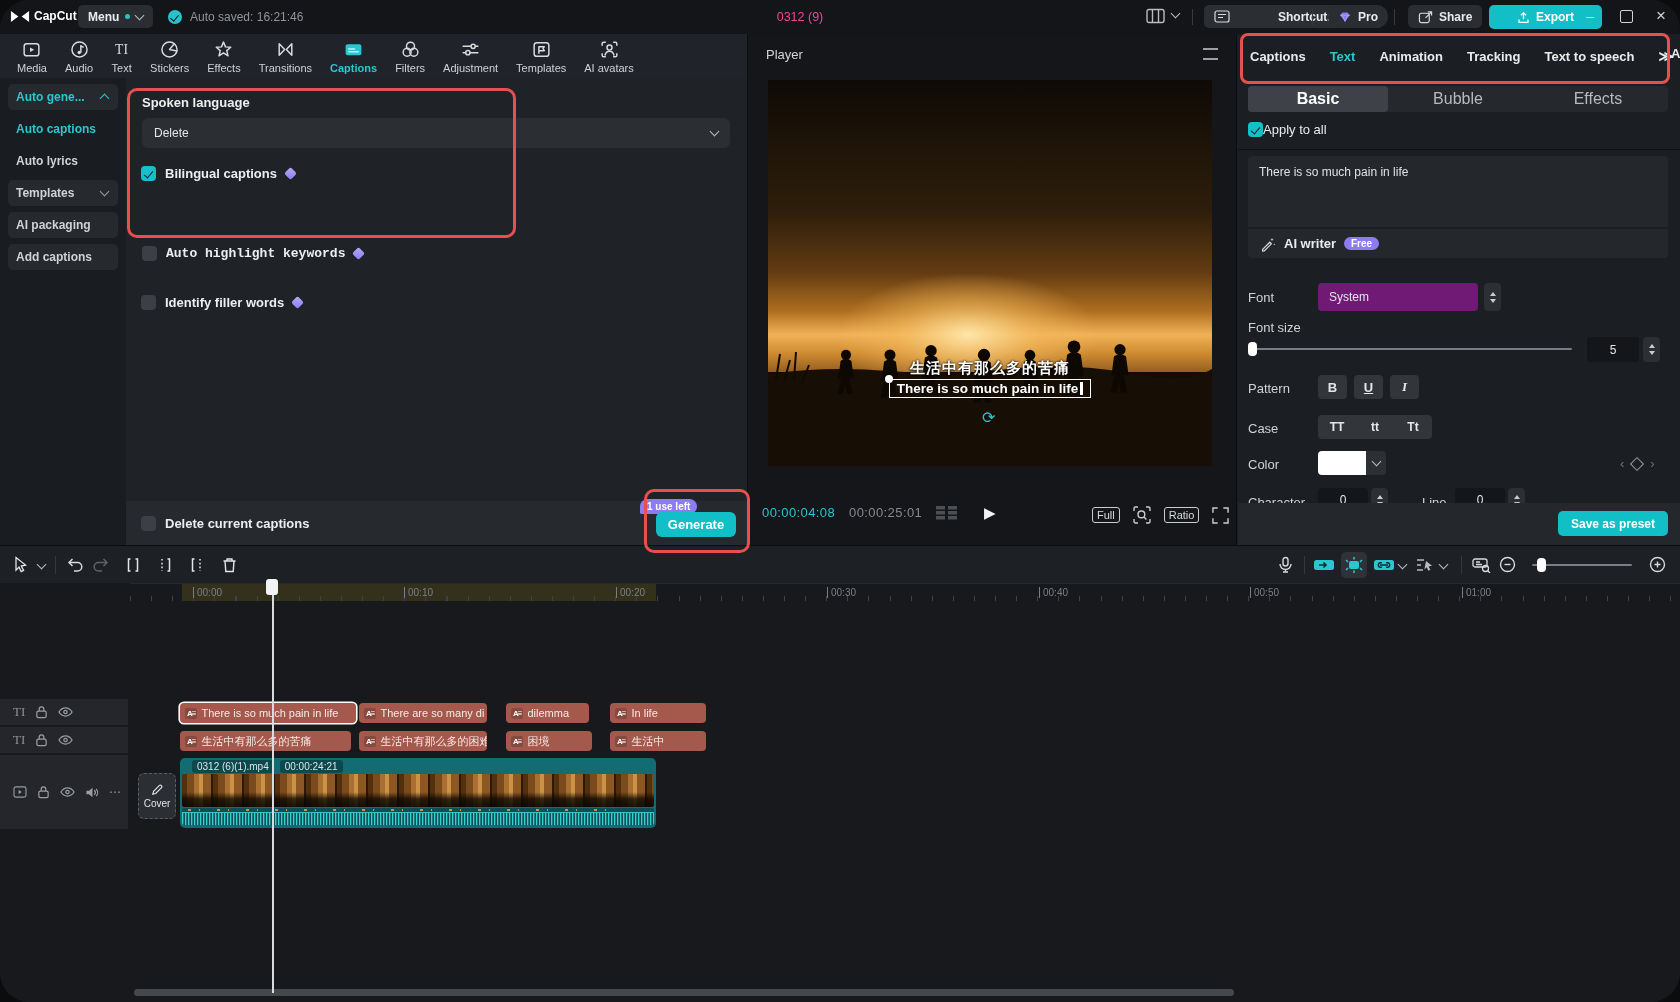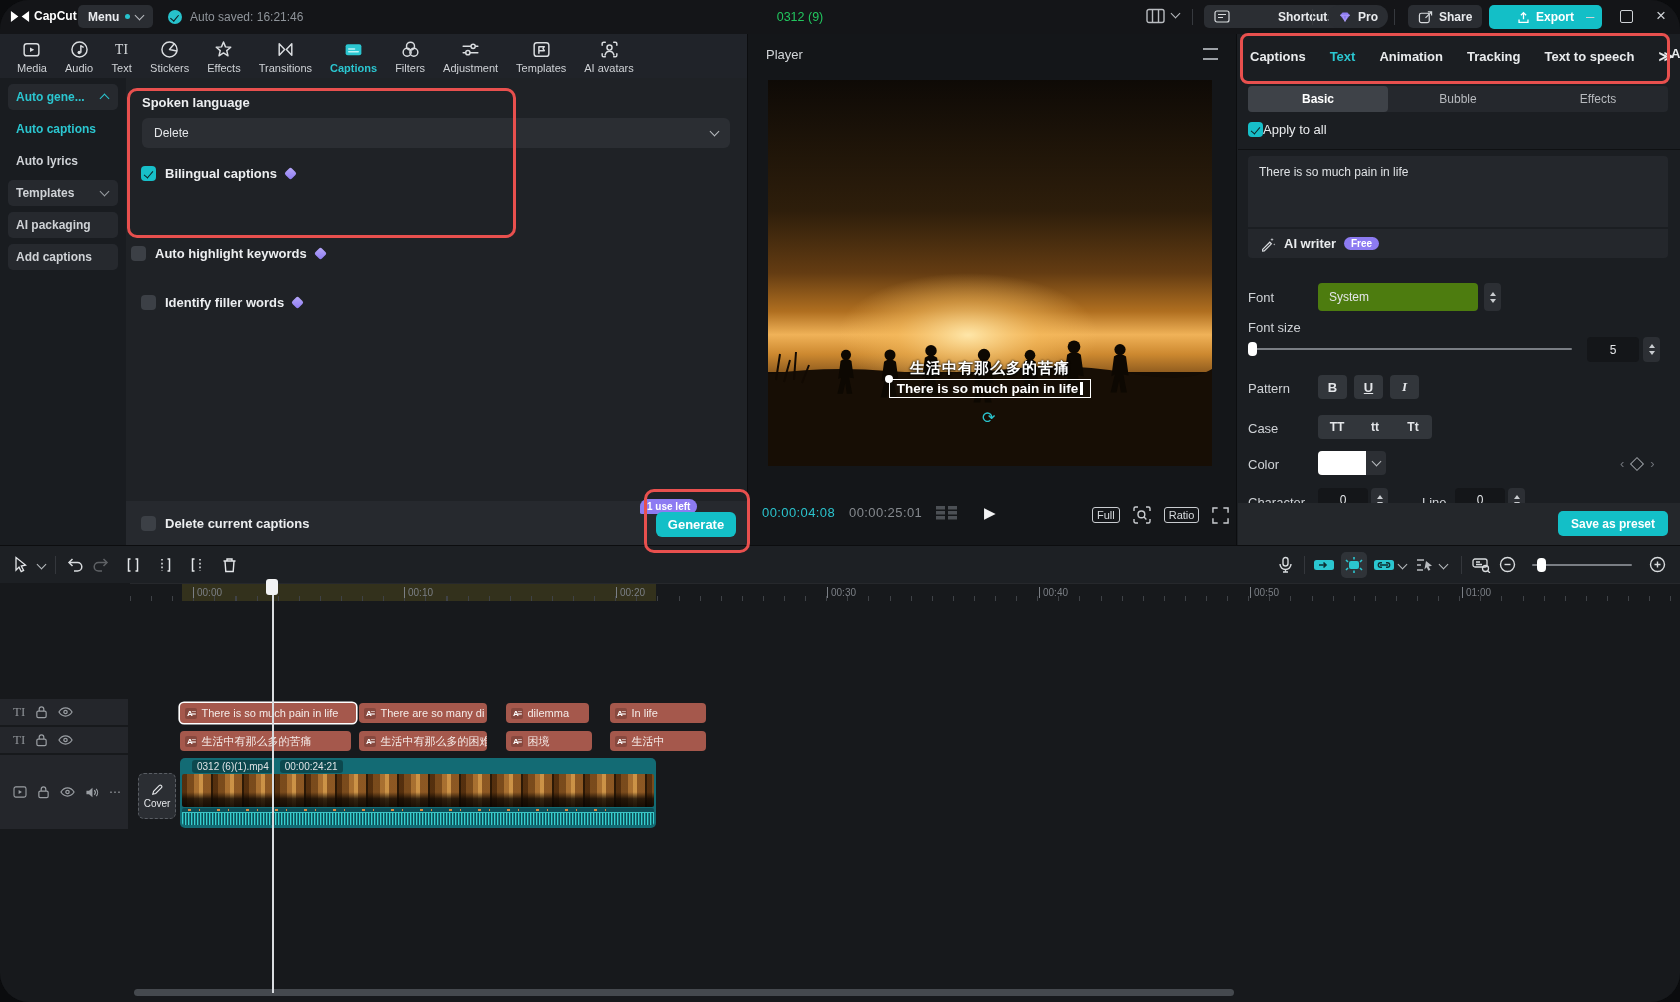--- a/index.html
+++ b/index.html
@@ -74,24 +74,24 @@
       padding:1px 7px;margin-top:1px;font-size:13.5px;font-weight:bold;color:#fff;}
   .cap-handle{position:absolute;left:-5px;top:-5px;width:8px;height:8px;border-radius:50%;background:#fff;}
   .caret{display:inline-block;width:3px;height:13px;background:#fff;vertical-align:-2px;margin-left:2px;}
   .boxed{border:1px solid #c9ccd0;border-radius:3px;color:#d8dbde;font-size:11px;padding:1px 4px;}
   
   #inspector{left:1237px;top:34px;width:443px;height:511px;background:#1b1e22;overflow:hidden;}
   #insp-tabs{position:absolute;left:1250px;top:40px;height:32px;display:flex;align-items:center;gap:24px;z-index:2;}
   .insp-tab{font-size:13px;font-weight:bold;color:#e9ebed;cursor:pointer;white-space:nowrap;}
   .insp-tab.active{color:#2bc6d0;}
   #subtabs{position:absolute;left:1248px;top:86px;width:420px;height:26px;background:#25282d;border-radius:4px;display:flex;}
-  .subtab{flex:1;display:flex;align-items:center;justify-content:center;font-size:12px;color:#b7babe;cursor:pointer;border-radius:4px;}
+  .subtab{flex:1;display:flex;align-items:center;justify-content:center;font-size:16px;color:#b7babe;cursor:pointer;border-radius:4px;}
   .subtab.active{background:#3e4248;color:#fff;font-weight:bold;}
   .insp-label{position:absolute;font-size:13px;color:#cfd2d6;}
-  .insp-box{position:absolute;background:#4d7c0f;border-radius:4px;}
+  .insp-box{position:absolute;background:#701a75;border-radius:4px;}
   .stepper{position:absolute;width:17px;background:#2c2f34;border-radius:4px;display:flex;
       flex-direction:column;align-items:center;justify-content:center;gap:3px;cursor:pointer;}
   .tri-up{width:0;height:0;border-left:3.5px solid transparent;border-right:3.5px solid transparent;border-bottom:4px solid #c9ccd0;}
   .tri-dn{width:0;height:0;border-left:3.5px solid transparent;border-right:3.5px solid transparent;border-top:4px solid #c9ccd0;}
   .val-box{position:absolute;background:#141619;border-radius:4px;display:flex;align-items:center;justify-content:center;font-size:12px;color:#e4e6e9;}
   .fmt-btn{position:absolute;width:29px;height:24px;background:#32363b;border-radius:4px;display:flex;
       align-items:center;justify-content:center;font-size:13px;font-weight:bold;color:#e4e6e9;cursor:pointer;}
   .seg{position:absolute;background:#32363b;border-radius:4px;display:flex;}
   .seg span{flex:1;display:flex;align-items:center;justify-content:center;font-weight:bold;font-size:12px;color:#e4e6e9;cursor:pointer;}
   .kf-dia{width:8px;height:8px;border:1.4px solid #9a9ea3;transform:rotate(45deg);display:inline-block;}
@@ -150,21 +150,21 @@
         </svg>
     </span>
     <span class="abs" style="left:34px;top:9px;font-weight:bold;color:#fff;font-size:12px;">CapCut</span>
     <div class="tb-btn abs" style="left:78px;top:5px;">
       <span>Menu</span>
       <span class="teal-dot"></span>
       <i class="chev"></i>
     </div>
     <span class="check-circle abs" style="left:168px;top:10px;"></span>
     <span class="abs" style="left:190px;top:10px;color:#8f949a;font-size:12px;">Auto saved: 16:21:46</span>
-    <span class="abs" style="left:720px;top:10px;width:160px;text-align:center;color:#22c55e;font-size:12.5px;">0312 (9)</span>
+    <span class="abs" style="left:720px;top:10px;width:160px;text-align:center;color:#ec4899;font-size:12.5px;">0312 (9)</span>
 
     <span class="abs" style="left:1146px;top:8px;">
       <svg width="19" height="16" viewBox="0 0 19 16" fill="none" stroke="#b9bcc0" stroke-width="1.4">
           <rect x="1" y="1.5" width="17" height="13" rx="2"></rect>
           <path d="M6.5 1.5v13M12.5 1.5v13"></path>
         </svg>
     </span>
     <i class="chev abs" style="left:1172px;top:13px;"></i>
     <span class="win-sep abs" style="left:1192px;top:9px;"></span>
     <div class="tb-btn abs" style="left:1204px;top:5px;background:#2b2e33;gap:48px;">
@@ -332,21 +332,21 @@
     <span class="section-label abs" style="left:16px;top:17px;">Spoken language</span>
     <div class="dd" style="left:16px;top:40px;width:564px;">
       <span>Delete</span>
       <i class="chev"></i>
     </div>
     <div class="cap-row" style="left:15px;top:88px;">
       <span class="chk"></span>
       <span class="lbl">Bilingual captions</span>
       <span class="gem"></span>
     </div>
-    <div class="cap-row" style="left:5px;top:168px;">
+    <div class="cap-row" style="left:16px;top:168px;font-family:Liberation Mono, monospace;">
       <span class="chk off"></span>
       <span class="lbl">Auto highlight keywords</span>
       <span class="gem"></span>
     </div>
     <div class="cap-row" style="left:15px;top:217px;">
       <span class="chk off"></span>
       <span class="lbl">Identify filler words</span>
       <span class="gem"></span>
     </div>
   </div>

